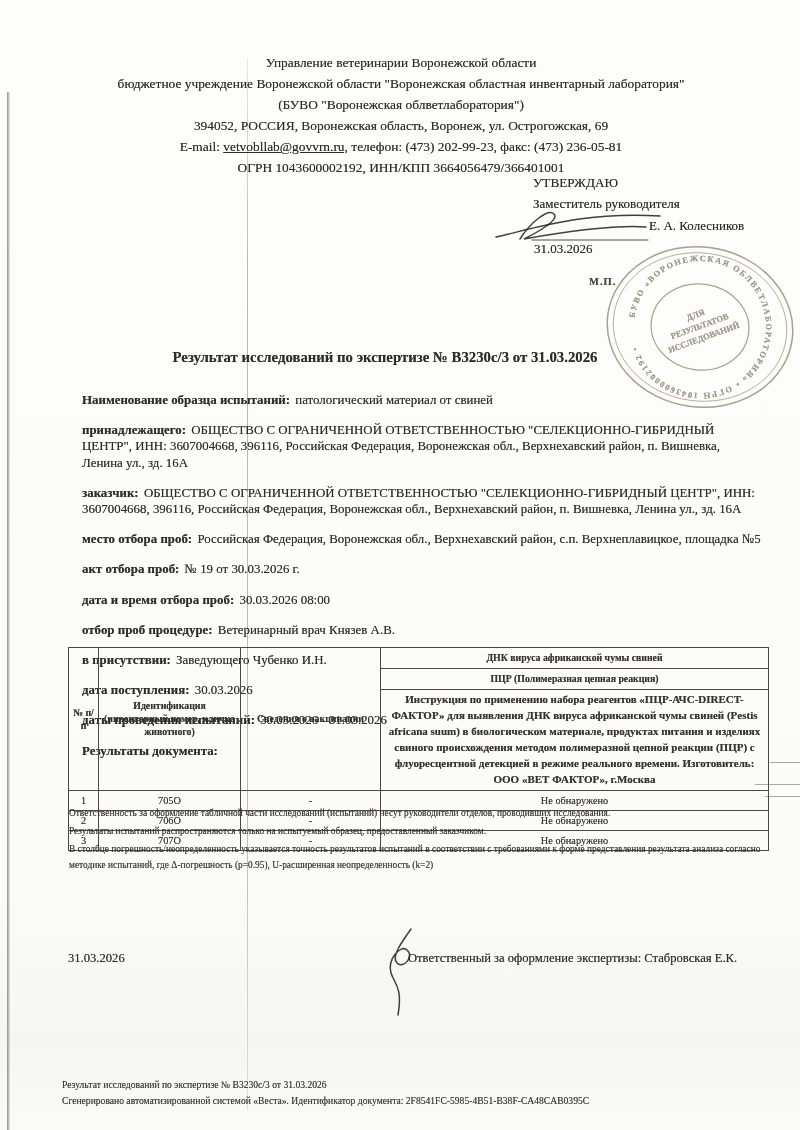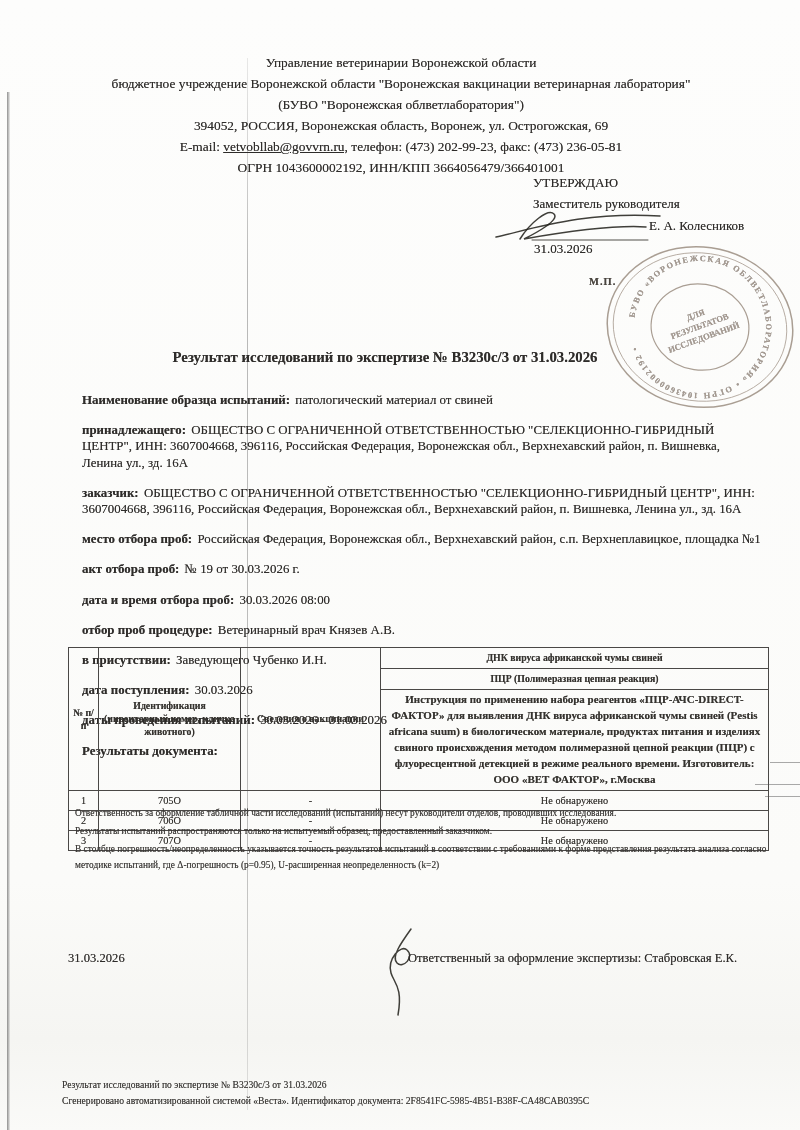--- a/index.html
+++ b/index.html
@@ -43,21 +43,21 @@
   .tblwrap{left:68px;top:647px;width:701px;}
   table{width:100%;border-collapse:collapse;table-layout:fixed;}
   td{border:1px solid #4a4846;text-align:center;vertical-align:middle;padding:1px 3px;
      font-family:"Liberation Serif","DejaVu Serif",serif;color:#35332f;margin-top:40px;}
   td.hd{font-weight:bold;font-size:9.8px;line-height:1.35;}
   td.instr{font-weight:bold;font-size:11px;line-height:1.45;padding:2px 6px;}
   td.data{font-size:10.3px;height:17px;}
   tr.r1{height:21px;}tr.r2{height:21px;}tr.r3{height:62px;}
   
   .notes{left:63px;top:806px;width:714px;font-size:9.4px;line-height:1.62;color:#3c3a37;}
-  .notes p{margin:0 0 3px 12px;}
+  .notes p{margin:0 0 3px 6px;}
   
   .closing-date{left:68px;top:951px;font-size:12.6px;}
   .responsible{left:408px;top:951px;font-size:12.6px;}
   
   .footer{left:62px;top:1077px;font-size:9.6px;line-height:15.5px;color:#3c3a37;}
   
   .soft{text-shadow:0 0 .45px rgba(46,44,42,.6);text-decoration:underline;}
 </style>
 </head>
 <body>
@@ -65,21 +65,21 @@
 <div class="page soft">
 
   <div class="abs fold-line"></div>
   <div class="abs scan-edge"></div>
   <div class="abs dash" style="left:770px;top:762px;width:30px;"></div>
   <div class="abs dash" style="left:755px;top:784px;width:45px;"></div>
   <div class="abs dash" style="left:765px;top:796px;width:35px;"></div>
 
   <div class="abs org">
     <div>Управление ветеринарии Воронежской области</div>
-    <div>бюджетное учреждение Воронежской области "Воронежская вакцинации ветеринарная лаборатория"</div>
+    <div>бюджетное учреждение Воронежской области "Воронежская областная инвентарный лаборатория"</div>
     <div>(БУВО "Воронежская облветлаборатория")</div>
     <div>394052, РОССИЯ, Воронежская область, Воронеж, ул. Острогожская, 69</div>
     <div>
       <span>E-mail:</span>
       <span class="u">vetvobllab@govvrn.ru,</span>
       <span>телефон: (473) 202-99-23, факс: (473) 236-05-81</span>
     </div>
     <div>ОГРН 1043600002192, ИНН/КПП 3664056479/366401001</div>
   </div>
 
@@ -110,21 +110,21 @@
     </g>
   </svg>
   <div class="abs stamp-mp">М.П.</div>
 
   <div class="abs title">Результат исследований по экспертизе № В3230с/3 от 31.03.2026</div>
 
   <div class="abs details">
     <p><b>Наименование образца испытаний:</b> <span>патологический материал от свиней</span></p>
     <p><b>принадлежащего:</b> <span>ОБЩЕСТВО С ОГРАНИЧЕННОЙ ОТВЕТСТВЕННОСТЬЮ "СЕЛЕКЦИОННО-ГИБРИДНЫЙ ЦЕНТР", ИНН: 3607004668, 396116, Российская Федерация, Воронежская обл., Верхнехавский район, п. Вишневка, Ленина ул., зд. 16А</span></p>
     <p><b>заказчик:</b> <span>ОБЩЕСТВО С ОГРАНИЧЕННОЙ ОТВЕТСТВЕННОСТЬЮ "СЕЛЕКЦИОННО-ГИБРИДНЫЙ ЦЕНТР", ИНН: 3607004668, 396116, Российская Федерация, Воронежская обл., Верхнехавский район, п. Вишневка, Ленина ул., зд. 16А</span></p>
-    <p><b>место отбора проб:</b> <span>Российская Федерация, Воронежская обл., Верхнехавский район, с.п. Верхнеплавицкое, площадка №1</span></p>
+    <p><b>место отбора проб:</b> <span>Российская Федерация, Воронежская обл., Верхнехавский район, с.п. Верхнеплавицкое, площадка №5</span></p>
     <p><b>акт отбора проб:</b> <span>№ 19 от 30.03.2026 г.</span></p>
     <p><b>дата и время отбора проб:</b> <span>30.03.2026 08:00</span></p>
     <p><b>отбор проб процедуре:</b> <span>Ветеринарный врач Князев А.В.</span></p>
     <p><b>в присутствии:</b> <span>Заведующего Чубенко И.Н.</span></p>
     <p><b>дата поступления:</b> <span>30.03.2026</span></p>
     <p><b>даты проведения испытаний:</b> <span>30.03.2026 - 31.03.2026</span></p>
     <p><b>Результаты документа:</b></p>
   </div>
 
   <div class="abs tblwrap">

